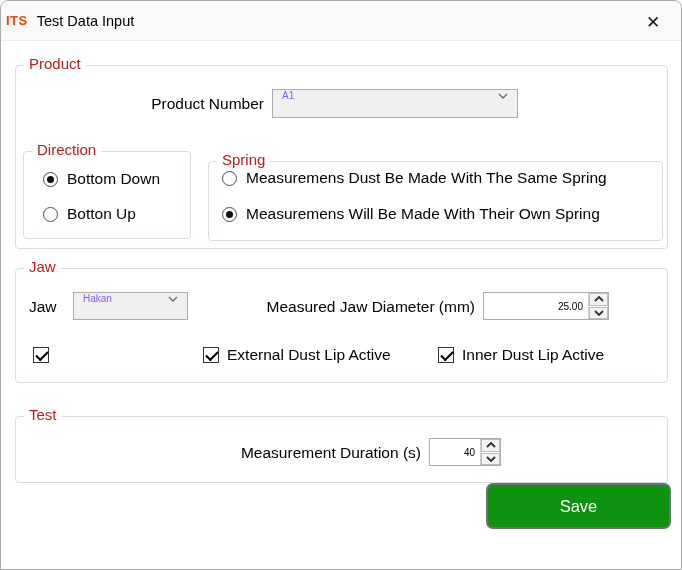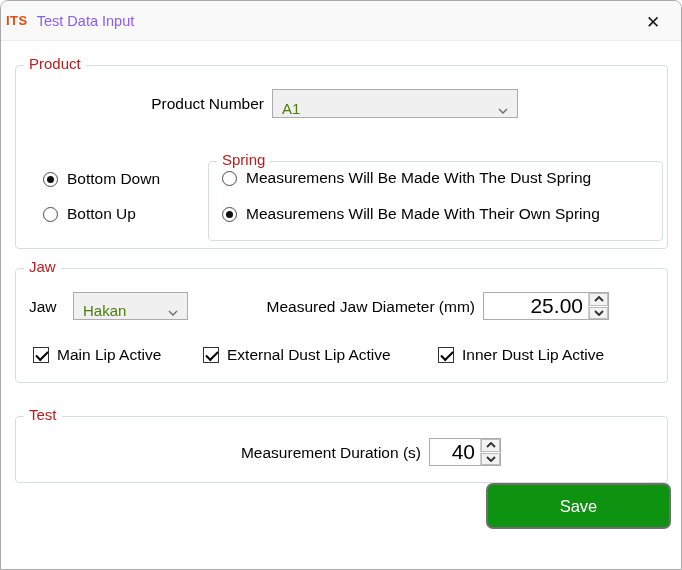--- a/index.html
+++ b/index.html
@@ -14,53 +14,53 @@
 
   .titlebar {
     position:absolute; left:0; top:0; right:0; height:40px;
     background:#f9f9f9; border-bottom:1px solid #ededed;
     display:flex; align-items:center; padding:0 5px;
   }
   .its-logo {
     color:#e8490f; font-weight:bold; font-size:13px; letter-spacing:0.5px;
     margin-right:9px;
   }
-  .win-title { font-size:14.5px; color:#8b5cf6; }
+  .win-title { font-size:14.5px; color:#000000; }
   .close-btn {
     position:absolute; right:14px; top:7px; width:28px; height:28px;
     display:flex; align-items:center; justify-content:center;
     font-size:17px; color:#1a1a1a; cursor:pointer;
   }
 
   .group {
     position:absolute; border:1px solid #d7dce5; border-radius:4px;
     background:transparent;
   }
   .glabel {
     position:absolute; top:-11px; left:8px; background:#ffffff;
     padding:0 5px; font-size:15px; color:#b91c1c; white-space:nowrap;
   }
 
   .lbl { position:absolute; font-size:15.5px; color:#000; white-space:nowrap; }
   .lbl.right { text-align:right; }
 
   .combo {
     position:absolute; background:#f0f0f0; border:1px solid #acacac;
-    display:flex; align-items:flex-end; padding:0 9px; font-size:15px;
-    color:#4d7c0f; cursor:default;
+    display:flex; align-items:flex-start; padding:0 9px; font-size:10px;
+    color:#8b5cf6; cursor:default;
   }
   .combo .cv { flex:1; }
   .combo svg { flex:none; }
 
   .spin {
     position:absolute; background:#ffffff; border:1px solid #acacac;
     display:flex; align-items:stretch;
   }
   .spin .val {
-    flex:1; text-align:right; font-size:21px; color:#000;
+    flex:1; text-align:right; font-size:10px; color:#000;
     display:flex; align-items:center; justify-content:flex-end; padding-right:5px;
   }
   .spin .btns {
     width:20px; display:flex; flex-direction:column; border-left:1px solid #cfcfcf;
   }
   .spin .sbtn {
     flex:1; background:#f2f2f2; border:1px solid #bdbdbd;
     display:flex; align-items:center; justify-content:center; cursor:pointer;
   }
   .spin .sbtn + .sbtn { margin-top:1px; }
@@ -113,37 +113,40 @@
 
   <div class="combo" style="left:271px; top:88px; width:246px; height:29px;">
     <span class="cv">A1</span>
     <span>
       <svg width="10" height="6" viewBox="0 0 10 6">
           <path d="M1 1 L5 5 L9 1" fill="none" stroke="#6b6b6b" stroke-width="1.4"></path>
         </svg>
     </span>
   </div>
 
+  <div class="group" style="left:22px; top:150px; width:168px; height:88px;">
+    <span class="glabel">Direction</span>
+  </div>
 
   <div class="optrow" style="left:42px; top:168px;">
     <span class="radio checked"></span>
     <span class="optlabel">Bottom Down</span>
   </div>
   <div class="optrow" style="left:42px; top:203px;">
     <span class="radio"></span>
     <span class="optlabel">Botton Up</span>
   </div>
 
   <div class="group" style="left:207px; top:160px; width:455px; height:80px;padding-left:43px;">
     <span class="glabel">Spring</span>
   </div>
 
   <div class="optrow" style="left:221px; top:167px;">
     <span class="radio"></span>
-    <span class="optlabel">Measuremens Will Be Made With The Dust Spring</span>
+    <span class="optlabel">Measuremens Dust Be Made With The Same Spring</span>
   </div>
   <div class="optrow" style="left:221px; top:203px;">
     <span class="radio checked"></span>
     <span class="optlabel">Measuremens Will Be Made With Their Own Spring</span>
   </div>
 
   <div class="group" style="left:14px; top:267px; width:653px; height:115px;">
     <span class="glabel">Jaw</span>
   </div>
 
@@ -171,21 +174,20 @@
       <span class="sbtn">
         <svg width="10" height="6" viewBox="0 0 10 6">
             <path d="M1 1 L5 5 L9 1" fill="none" stroke="#333" stroke-width="1.9"></path>
           </svg>
       </span>
     </span>
   </div>
 
   <div class="cbrow" style="left:32px; top:345px;">
     <span class="checkbox checked"></span>
-    <span class="optlabel">Main Lip Active</span>
   </div>
   <div class="cbrow" style="left:202px; top:345px;">
     <span class="checkbox checked"></span>
     <span class="optlabel">External Dust Lip Active</span>
   </div>
   <div class="cbrow" style="left:437px; top:345px;text-align:right;">
     <span class="checkbox checked"></span>
     <span class="optlabel">Inner Dust Lip Active</span>
   </div>
 

